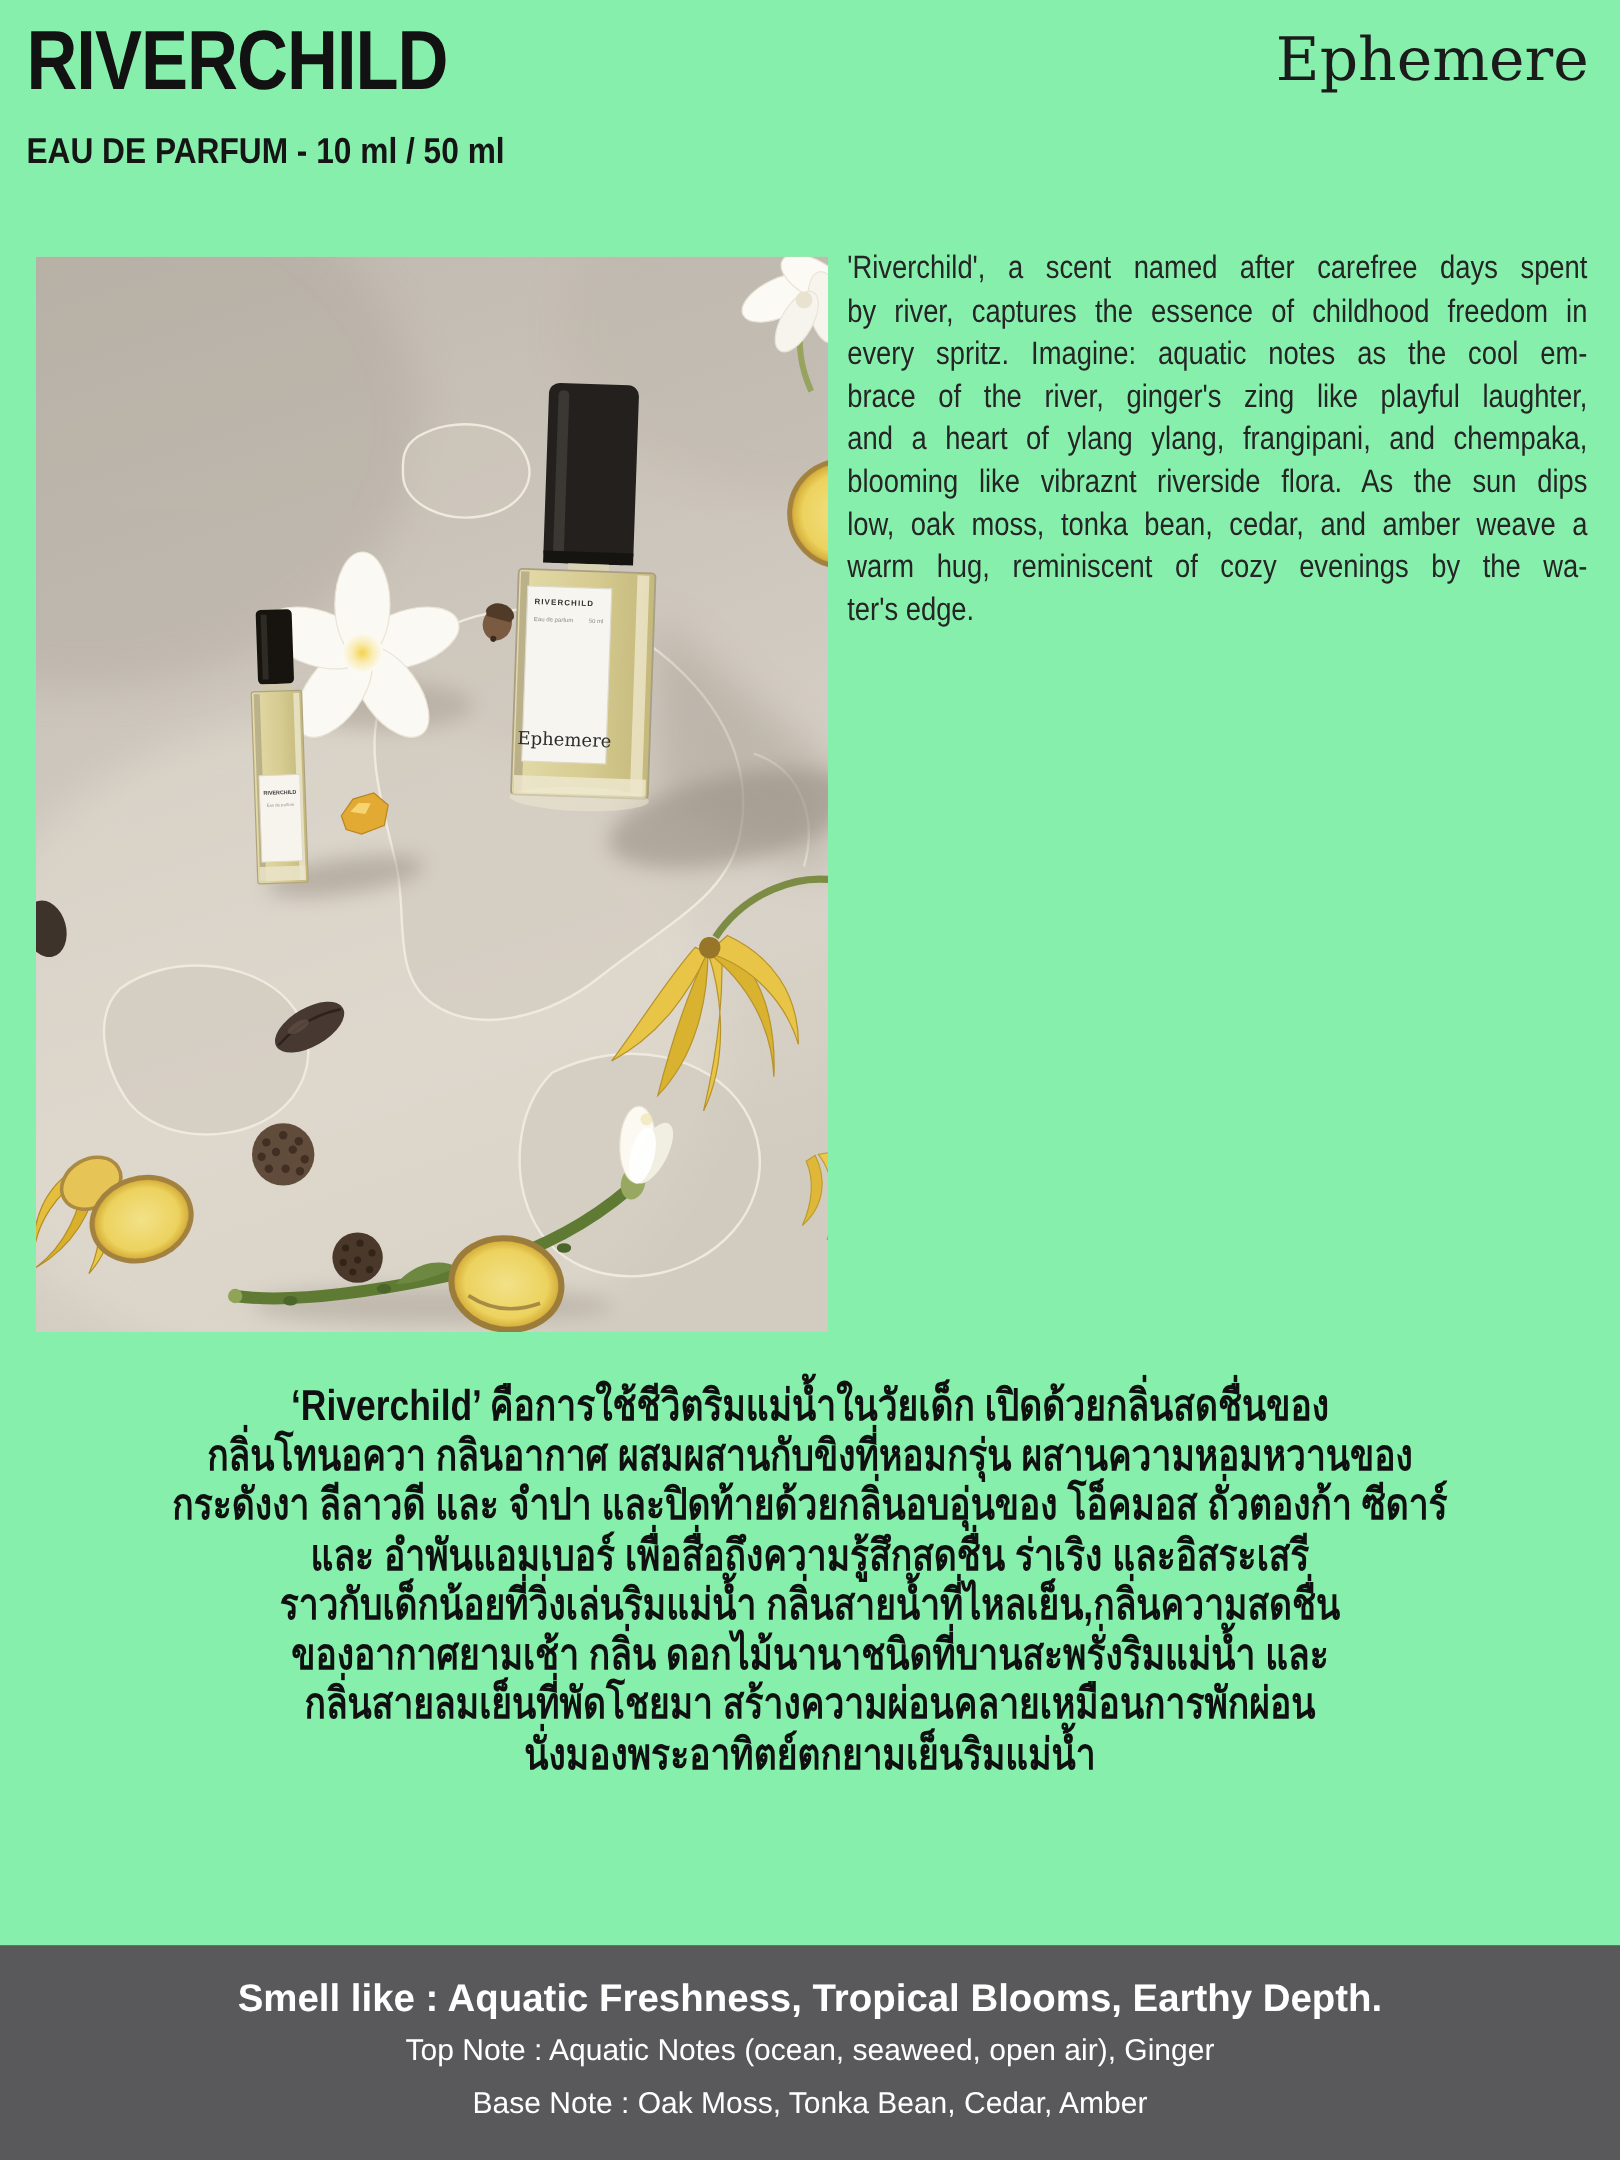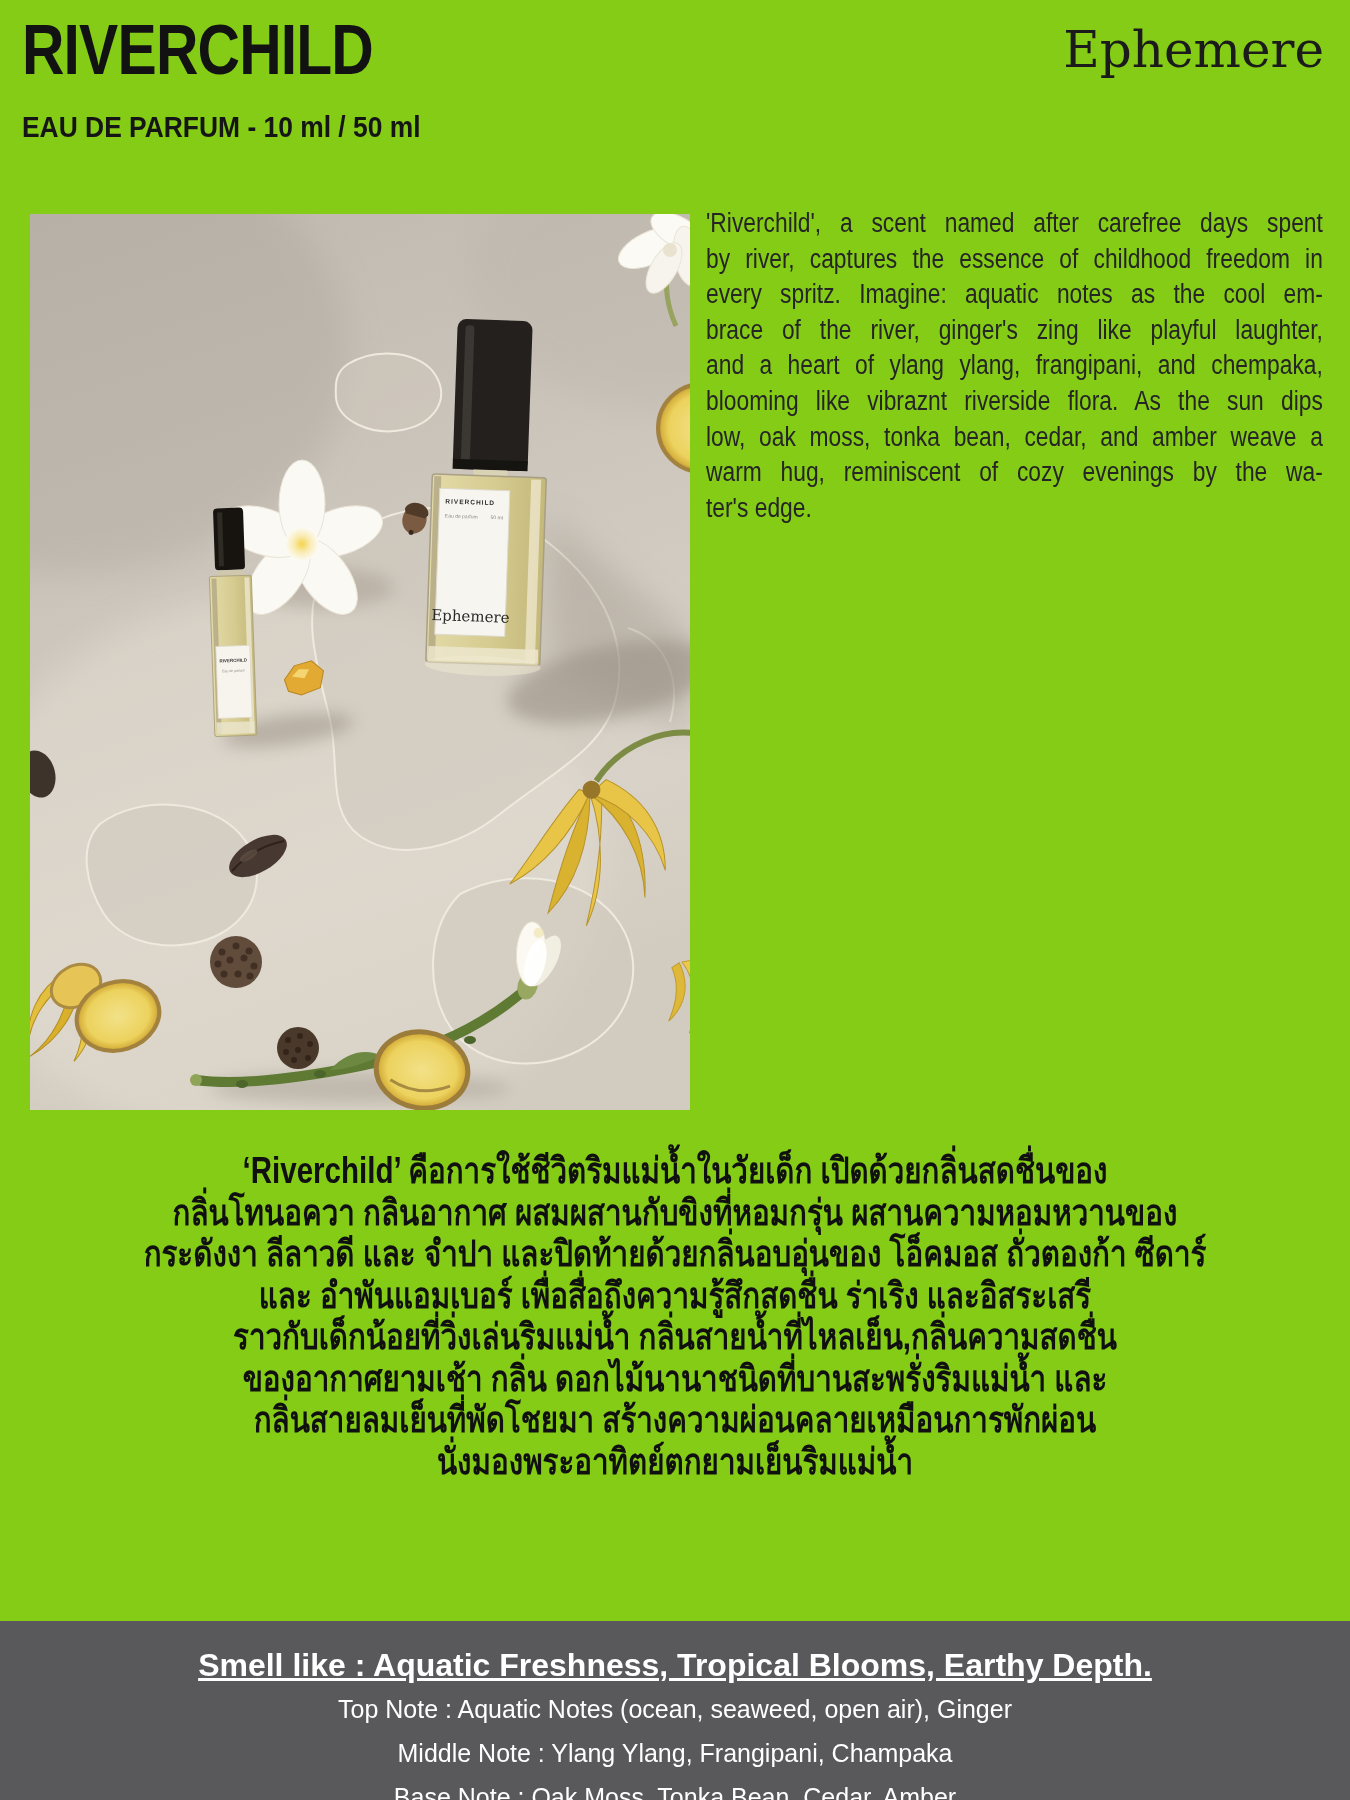--- a/index.html
+++ b/index.html
@@ -1,17 +1,17 @@
 <!DOCTYPE html>
 <html><head>
 <meta charset="utf-8">
 <style>
   html,body{margin:0;padding:0;}
   body{width:1350px;height:1800px;font-family:"Liberation Sans",sans-serif;}
-  .page{position:relative;width:1350px;height:1800px;background:#84cc16;overflow:hidden;color:#141414;}
+  .page{position:relative;width:1350px;height:1800px;background:#86efac;overflow:hidden;color:#141414;}
 
   .title{position:absolute;left:22px;top:12px;margin:0;font-size:70px;line-height:76px;font-weight:bold;
          letter-spacing:-1px;white-space:nowrap;transform:scaleX(.84);transform-origin:left top;color:#121212;}
   .brand{position:absolute;top:22px;right:26px;font-family:"DejaVu Serif",serif;font-size:50px;line-height:56px;
          color:#1b1b1b;white-space:nowrap;}
   .subtitle{position:absolute;left:22px;top:110px;font-size:30px;font-weight:bold;white-space:nowrap;
          transform:scaleX(.88);transform-origin:left top;color:#151515;}
 
   .photo{position:absolute;left:30px;top:214px;width:660px;height:896px;overflow:hidden;background:#cdc6bc;}
   .photo svg{display:block;}
@@ -20,21 +20,21 @@
   .en-line{font-size:27px;line-height:35.6px;height:35.6px;color:#252525;text-align:justify;text-align-last:justify;
            white-space:nowrap;overflow:visible;}
   .en-line.en-last{text-align-last:left;}
 
   .th{position:absolute;left:0;top:1150px;width:1350px;transform:scaleX(.82);transform-origin:center top;
       font-weight:600;color:#101010;}
   .th-line{font-size:36px;line-height:41.5px;text-align:center;white-space:nowrap;}
 
   .footer{position:absolute;left:0;top:1621px;width:1350px;height:179px;background:#59585a;color:#ffffff;
           box-sizing:border-box;padding-top:22px;}
-  .f-bold{font-size:32px;font-weight:bold;line-height:44px;text-align:center;white-space:nowrap;text-decoration:underline;}
+  .f-bold{font-size:32px;font-weight:bold;line-height:44px;text-align:center;white-space:nowrap;}
   .f-line{font-size:25px;line-height:44px;text-align:center;white-space:nowrap;}
 </style>
 </head>
 <body>
 
 <div class="page">
 
   <h1 class="title">RIVERCHILD</h1>
   <div class="brand">Ephemere</div>
   <div class="subtitle">EAU DE PARFUM - 10 ml / 50 ml</div>
@@ -265,17 +265,16 @@
     <div class="th-line">และ อำพันแอมเบอร์ เพื่อสื่อถึงความรู้สึกสดชื่น ร่าเริง และอิสระเสรี</div>
     <div class="th-line">ราวกับเด็กน้อยที่วิ่งเล่นริมแม่น้ำ กลิ่นสายน้ำที่ไหลเย็น,กลิ่นความสดชื่น</div>
     <div class="th-line">ของอากาศยามเช้า กลิ่น ดอกไม้นานาชนิดที่บานสะพรั่งริมแม่น้ำ และ</div>
     <div class="th-line">กลิ่นสายลมเย็นที่พัดโชยมา สร้างความผ่อนคลายเหมือนการพักผ่อน</div>
     <div class="th-line">นั่งมองพระอาทิตย์ตกยามเย็นริมแม่น้ำ</div>
   </div>
 
   <div class="footer">
     <div class="f-bold">Smell like : Aquatic Freshness, Tropical Blooms, Earthy Depth.</div>
     <div class="f-line">Top Note : Aquatic Notes (ocean, seaweed, open air), Ginger</div>
-    <div class="f-line">Middle Note : Ylang Ylang, Frangipani, Champaka</div>
     <div class="f-line">Base Note : Oak Moss, Tonka Bean, Cedar, Amber</div>
   </div>
 
 </div>
 
 </body></html>

